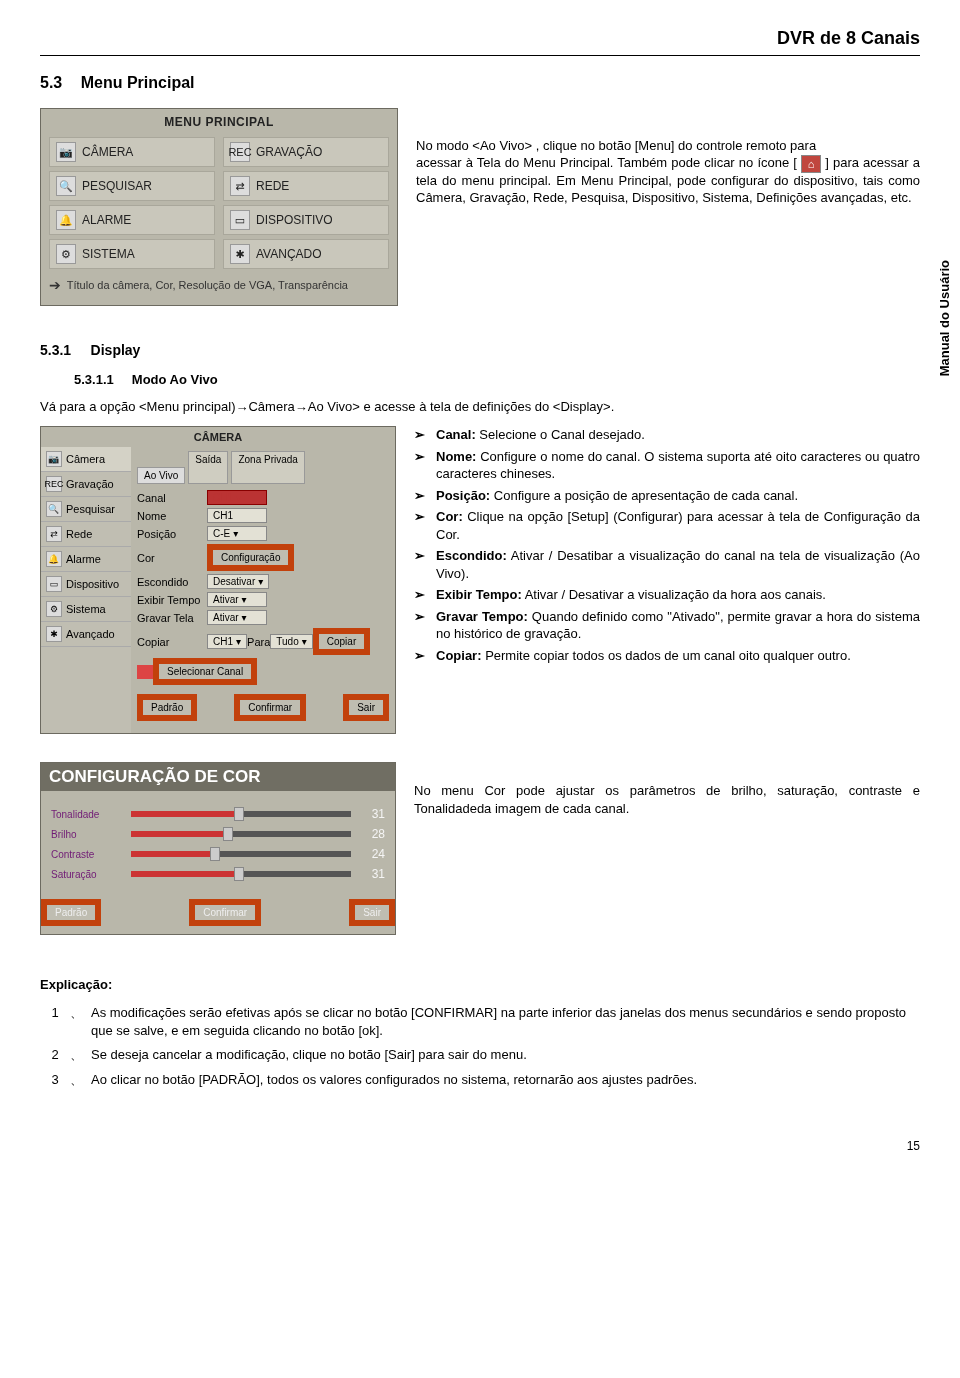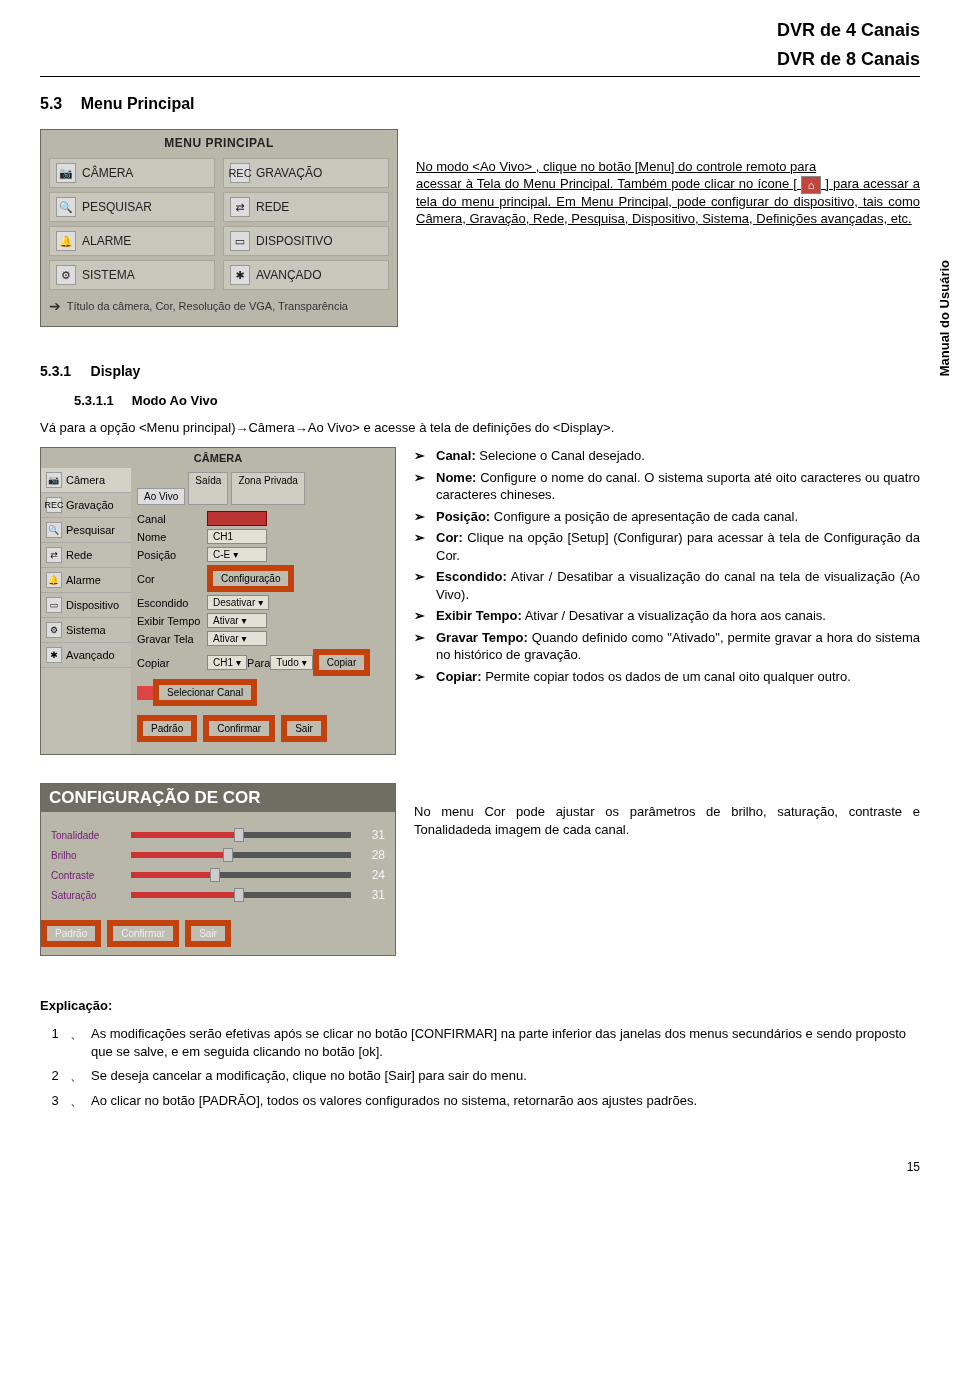--- a/index.html
+++ b/index.html
@@ -11,21 +11,21 @@
   .section-hdr { font-weight: bold; font-size: 16px; margin-bottom: 16px; }
   .section-num { margin-right: 14px; }
   .row1 { display: flex; gap: 18px; align-items: flex-start; }
   .menu-principal { width: 358px; background:#b9b7aa; border:1px solid #6c6a60; padding:6px 8px 12px; font-size:12px; color:#222; }
   .mp-title { font-weight:bold; text-align:center; margin-bottom:8px; letter-spacing:0.5px; }
   .mp-grid { display:grid; grid-template-columns: 1fr 1fr; gap:4px 8px; }
   .mp-cell { display:flex; align-items:center; gap:6px; background:#c9c7bb; border:1px solid #a9a79b; padding:4px 6px; }
   .mp-cell .ic { width:20px; height:20px; display:flex; align-items:center; justify-content:center; background:#ddd; border:1px solid #999; font-size:11px; }
   .mp-foot { display:flex; align-items:center; gap:6px; margin-top:8px; font-size:11px; color:#333; }
   .mp-foot .ar { font-size:14px; }
-  .para-block { flex:1; font-size:13px; text-align:justify; line-height:1.3; padding-top:30px;text-decoration:underline; }
+  .para-block { flex:1; font-size:13px; text-align:justify; line-height:1.3; padding-top:30px; }
   .home-icon { display:inline-flex; width:20px; height:18px; background:#c0463e; vertical-align:middle; align-items:center; justify-content:center; color:#fff; font-size:11px; border:1px solid #888; }
   .side-label { position:absolute; right:8px; top:260px; writing-mode:vertical-rl; transform:rotate(180deg); font-weight:bold; font-size:13px; }
   .sub-hdr { font-weight:bold; font-size:14px; margin-top:36px; }
   .sub-sub-hdr { font-weight:bold; font-size:13px; margin:14px 0 12px 34px; }
   .intro-line { margin:6px 0 12px; font-size:13px; }
   .row2 { display:flex; gap:18px; align-items:flex-start; }
   .camera-panel { width:356px; background:#b9b7aa; border:1px solid #6c6a60; font-size:11px; }
   .cp-title { text-align:center; font-weight:bold; padding:4px 0; color:#222; }
   .cp-body { display:flex; }
   .cp-side { width:90px; background:#c0beb2; display:flex; flex-direction:column; }
@@ -35,21 +35,21 @@
   .cp-main { flex:1; padding:4px 6px; }
   .cp-tabs { display:flex; gap:3px; margin-bottom:6px; }
   .cp-tab { background:#cfcdc1; border:1px solid #999; padding:2px 6px; font-size:10px; }
   .cp-tab.active { background:#ddd;margin-top:16px; }
   .cp-row { display:flex; align-items:center; margin:3px 0; }
   .cp-row .lab { width:70px; }
   .cp-field { background:#e3e1d5; border:1px solid #888; padding:1px 5px; min-width:60px; font-size:10px; display:inline-flex; align-items:center; gap:3px; }
   .cp-btn { background:#bfbdb1; border:6px solid #c2410c; padding:2px 8px; font-size:10px; }
   .cp-red { width:60px; background:#b33; color:#b33; border:1px solid #800; }
   .cp-warn { width:16px; height:14px; background:#d44; display:inline-block; }
-  .cp-foot { display:flex; gap:6px; justify-content:flex-start; padding:6px 0 8px; }
+  .cp-foot { display:flex; gap:6px; justify-content:space-between; padding:6px 0 8px; }
   .bullets { flex:1; font-size:13px; text-align:justify; line-height:1.35; }
   .bullets .item { display:flex; margin-bottom:4px; }
   .bullets .sym { width:22px; flex-shrink:0; font-weight:bold; }
   .bullets .bt { font-weight:bold; }
   .row3 { display:flex; gap:18px; align-items:flex-start; margin-top:28px; }
   .color-panel { width:356px; background:#b9b7aa; border:1px solid #6c6a60; color:#eee; }
   .color-panel .hdr { background:#706e63; color:#fff; font-weight:bold; font-size:17px; padding:4px 8px; }
   .cp-slider-area { padding:10px 10px 6px; }
   .cp-sl-row { display:flex; align-items:center; margin:6px 0; gap:8px; }
   .cp-sl-row .slab { width:72px; color:#701a75; font-size:10px; }
@@ -61,21 +61,20 @@
   .explain-hdr { font-weight:bold; margin-top:42px; margin-bottom:12px; }
   .exp-item { display:flex; margin:6px 0; font-size:13px; line-height:1.4; }
   .exp-item .n { width:30px; flex-shrink:0; text-align:center; }
   .exp-item .sep { margin-right:8px; }
   .pagenum { text-align:right; margin-top:50px; font-size:12px; }
 </style>
 </head>
 <body>
 
 <div class="header-titles">
-  <div class="t1">DVR de 4 Canais</div>
   <div class="t2">DVR de 8 Canais</div>
 </div>
 <hr class="divider">
 
 <div class="section-hdr">
   <span class="section-num">5.3</span>
   <span>Menu Principal</span>
 </div>
 
 <div class="side-label">Manual do Usuário</div>

